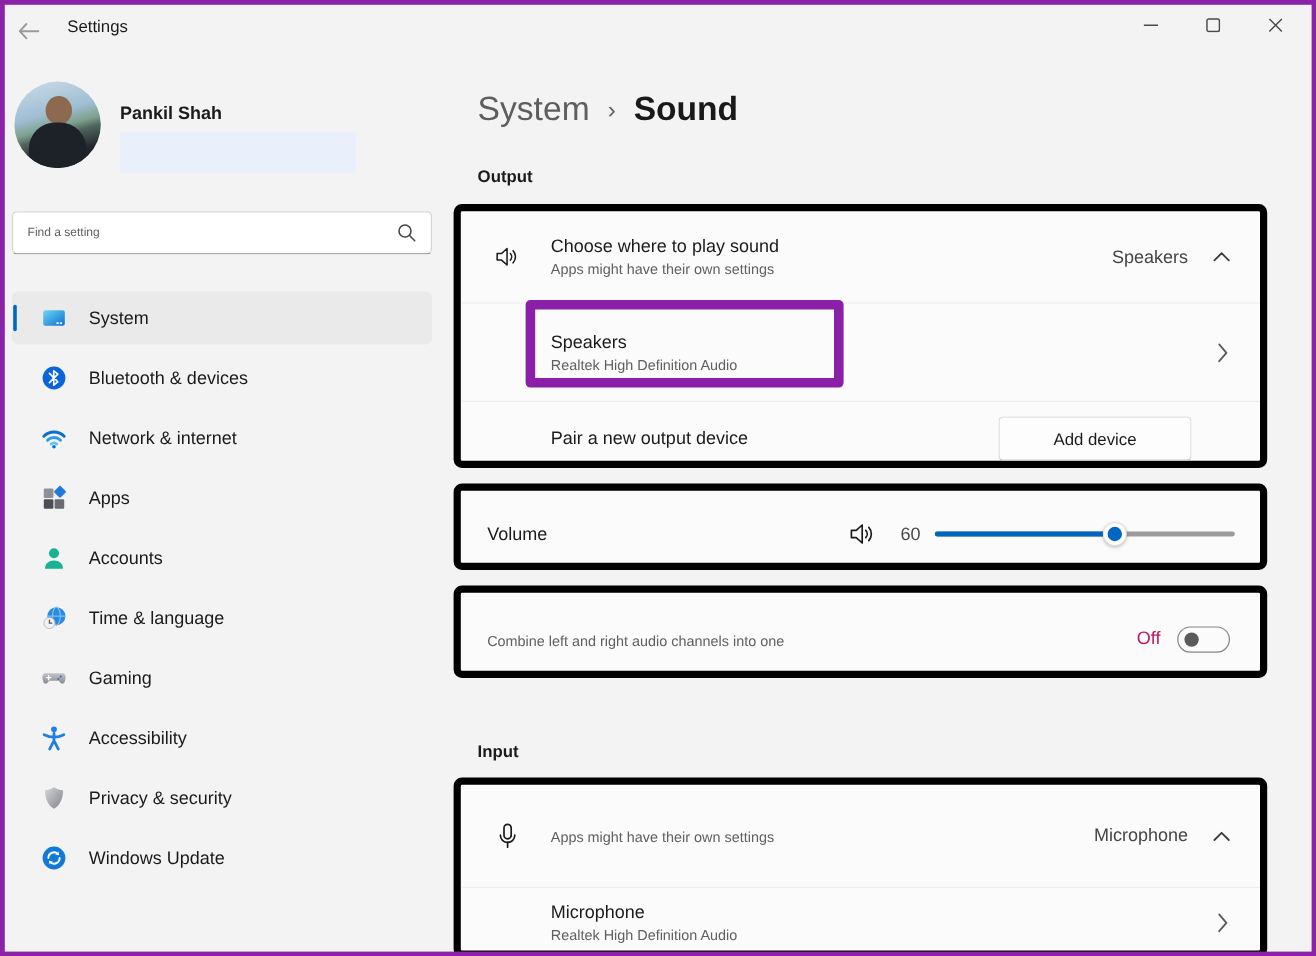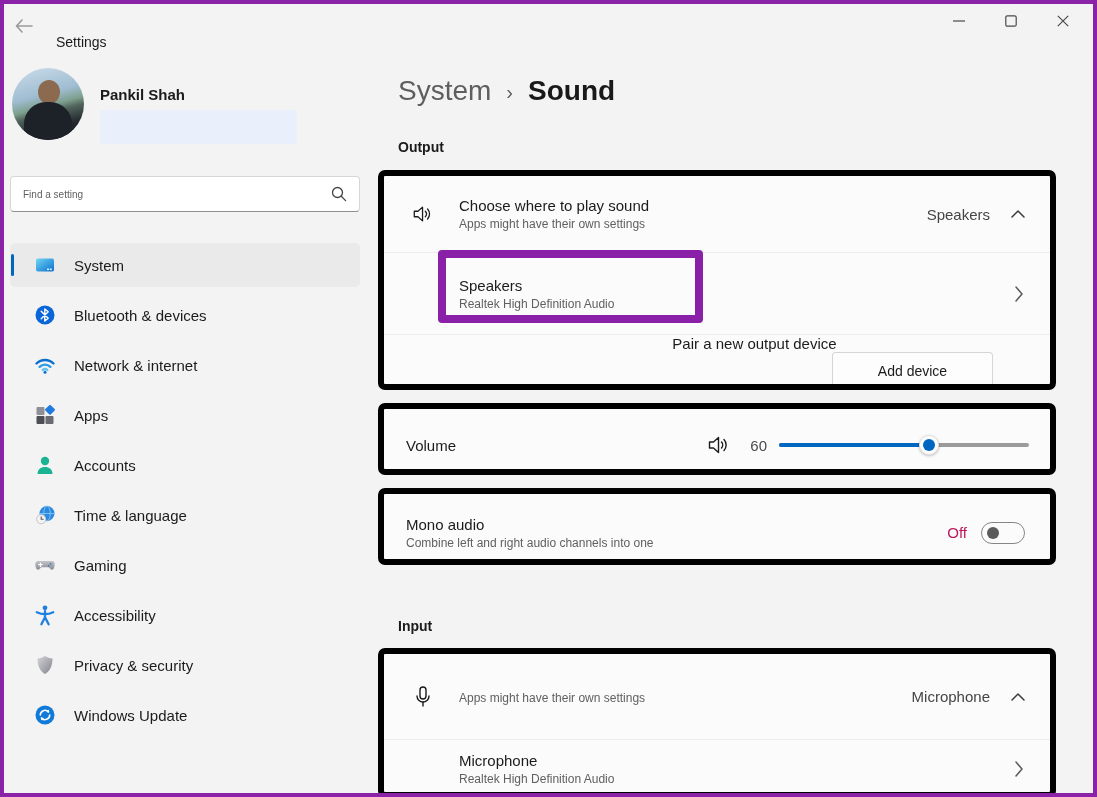--- a/index.html
+++ b/index.html
@@ -4,21 +4,21 @@
 <style>
   * { margin:0; padding:0; box-sizing:border-box; }
   html,body { background:#d9d9d9; }
   body { font-family:"Liberation Sans","DejaVu Sans",sans-serif; }
   .frame { position:relative; width:1097px; height:797px; background:#f3f3f3; overflow:hidden; }
   .frame-border { position:absolute; inset:0; border:4px solid #8a23a8; z-index:50; pointer-events:none; }
 
   
   .titlebar { position:absolute; left:0; top:0; width:1097px; height:42px; }
   .back-btn { position:absolute; left:10px; top:14px; width:28px; height:24px; display:flex; align-items:center; justify-content:center; color:#9a9a9a; }
-  .win-title { position:absolute; left:56px; top:34px; font-size:14px; color:#1b1b1b; }
+  .win-title { position:absolute; left:56px; top:14px; font-size:14px; color:#1b1b1b; }
   .win-controls { position:absolute; right:8px; top:4px; display:flex; }
   .win-btn { width:52px; height:34px; display:flex; align-items:center; justify-content:center; color:#4a4a4a; background:transparent; border:none; }
 
   
   .avatar { position:absolute; left:12px; top:68px; width:72px; height:72px; border-radius:50%; overflow:hidden;
             background:linear-gradient(165deg,#cdddea 0%,#9fbdd2 38%,#7d9f8d 52%,#50645c 60%,#23272e 78%,#15171c 100%); }
   .avatar-head { position:absolute; left:26px; top:12px; width:22px; height:24px; border-radius:50%; background:#8c6a4f; }
   .avatar-body { position:absolute; left:12px; top:34px; width:48px; height:38px; border-radius:22px 22px 0 0; background:#1d2128; }
   .profile-name { position:absolute; left:100px; top:86px; font-size:15px; font-weight:700; color:#1b1b1b; }
   .redaction { position:absolute; left:100px; top:110px; width:197px; height:34px; background:#e9effb; }
@@ -296,21 +296,21 @@
       </span>
       <span class="row-right" style="margin-right:26px;">
         <span class="chev">
           <svg width="10" height="18" viewBox="0 0 10 18">
               <path d="M2 2 L8 9 L2 16" fill="none" stroke="#5a5a5a" stroke-width="1.5" stroke-linecap="round" stroke-linejoin="round"></path>
             </svg>
         </span>
       </span>
     </div>
 
-    <div class="row" style="height:62px;flex-direction:column;">
+    <div class="row" style="height:62px;">
       <span class="row-text indent">
         <div class="row-title">Pair a new output device</div>
       </span>
       <span class="row-right">
         <button class="add-btn">Add device</button>
       </span>
     </div>
   </div>
 
   <div class="highlight-box"></div>
@@ -332,21 +332,20 @@
           <span class="slider-fill" style="width: 60%;"></span>
           <span class="slider-thumb" style="left: calc(60% - 10px);"></span>
         </span>
       </span>
     </div>
   </div>
 
   <div class="card" style="top:488px; height:77px;">
     <div class="row" style="height:77px;">
       <span class="row-text" style="margin-left:22px;">
-        <div class="row-title">Mono audio</div>
         <div class="row-sub">Combine left and right audio channels into one</div>
       </span>
       <span class="row-right">
         <span class="toggle-label">Off</span>
         <span class="toggle">
           <span class="toggle-knob"></span>
         </span>
       </span>
     </div>
   </div>

